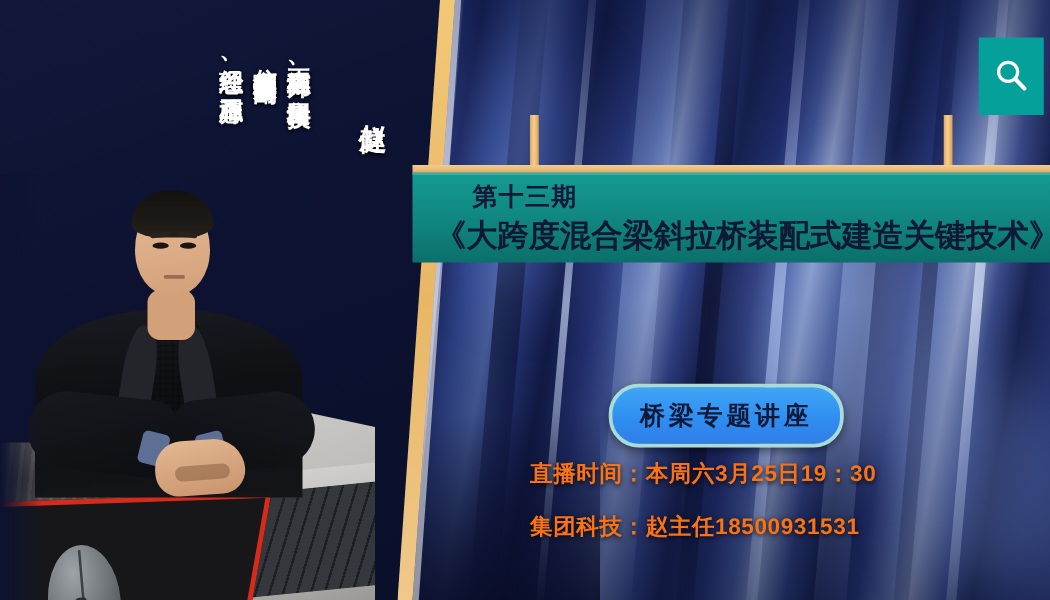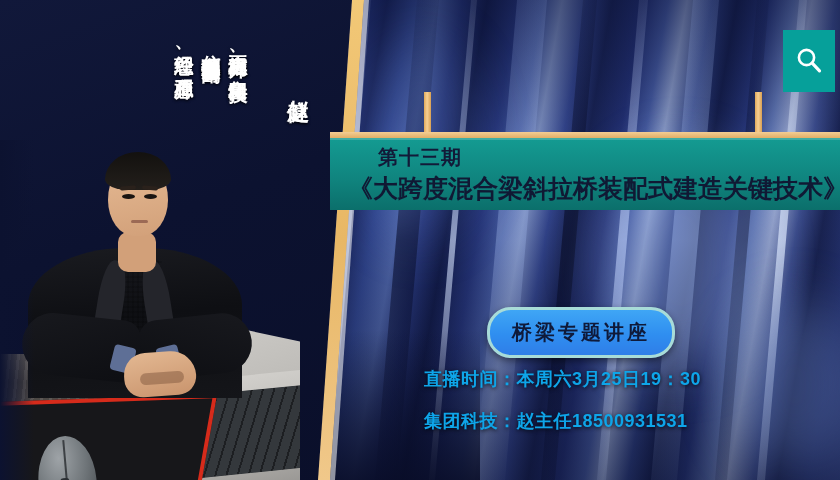--- a/index.html
+++ b/index.html
@@ -142,21 +142,21 @@
     white-space:nowrap;}
 
   
   .pill{position:absolute;left:487px;top:271px;width:182px;height:45px;border-radius:24px;
     background:linear-gradient(180deg,#3fa6f5,#2f8ef0 55%,#2f7ee8);
     border:3px solid #a8dcd8;display:flex;align-items:center;justify-content:center;
     box-shadow:0 3px 7px rgba(0,0,0,.45);margin-top:36px;}
   .pill span{color:#0f1a3a;font-size:20px;font-weight:700;letter-spacing:3px;}
 
   
-  .info{position:absolute;color:#0ea5e9;font-weight:700;font-size:18px;letter-spacing:.5px;
+  .info{position:absolute;color:#f97316;font-weight:700;font-size:18px;letter-spacing:.5px;
     text-shadow:0 1px 4px rgba(0,0,0,.85);white-space:nowrap;}
   .info1{left:424px;top:367px;}
   .info2{left:424px;top:409px;}
 </style>
 </head>
 <body>
 
 <div id="poster">
 
   <div class="bg-right">

